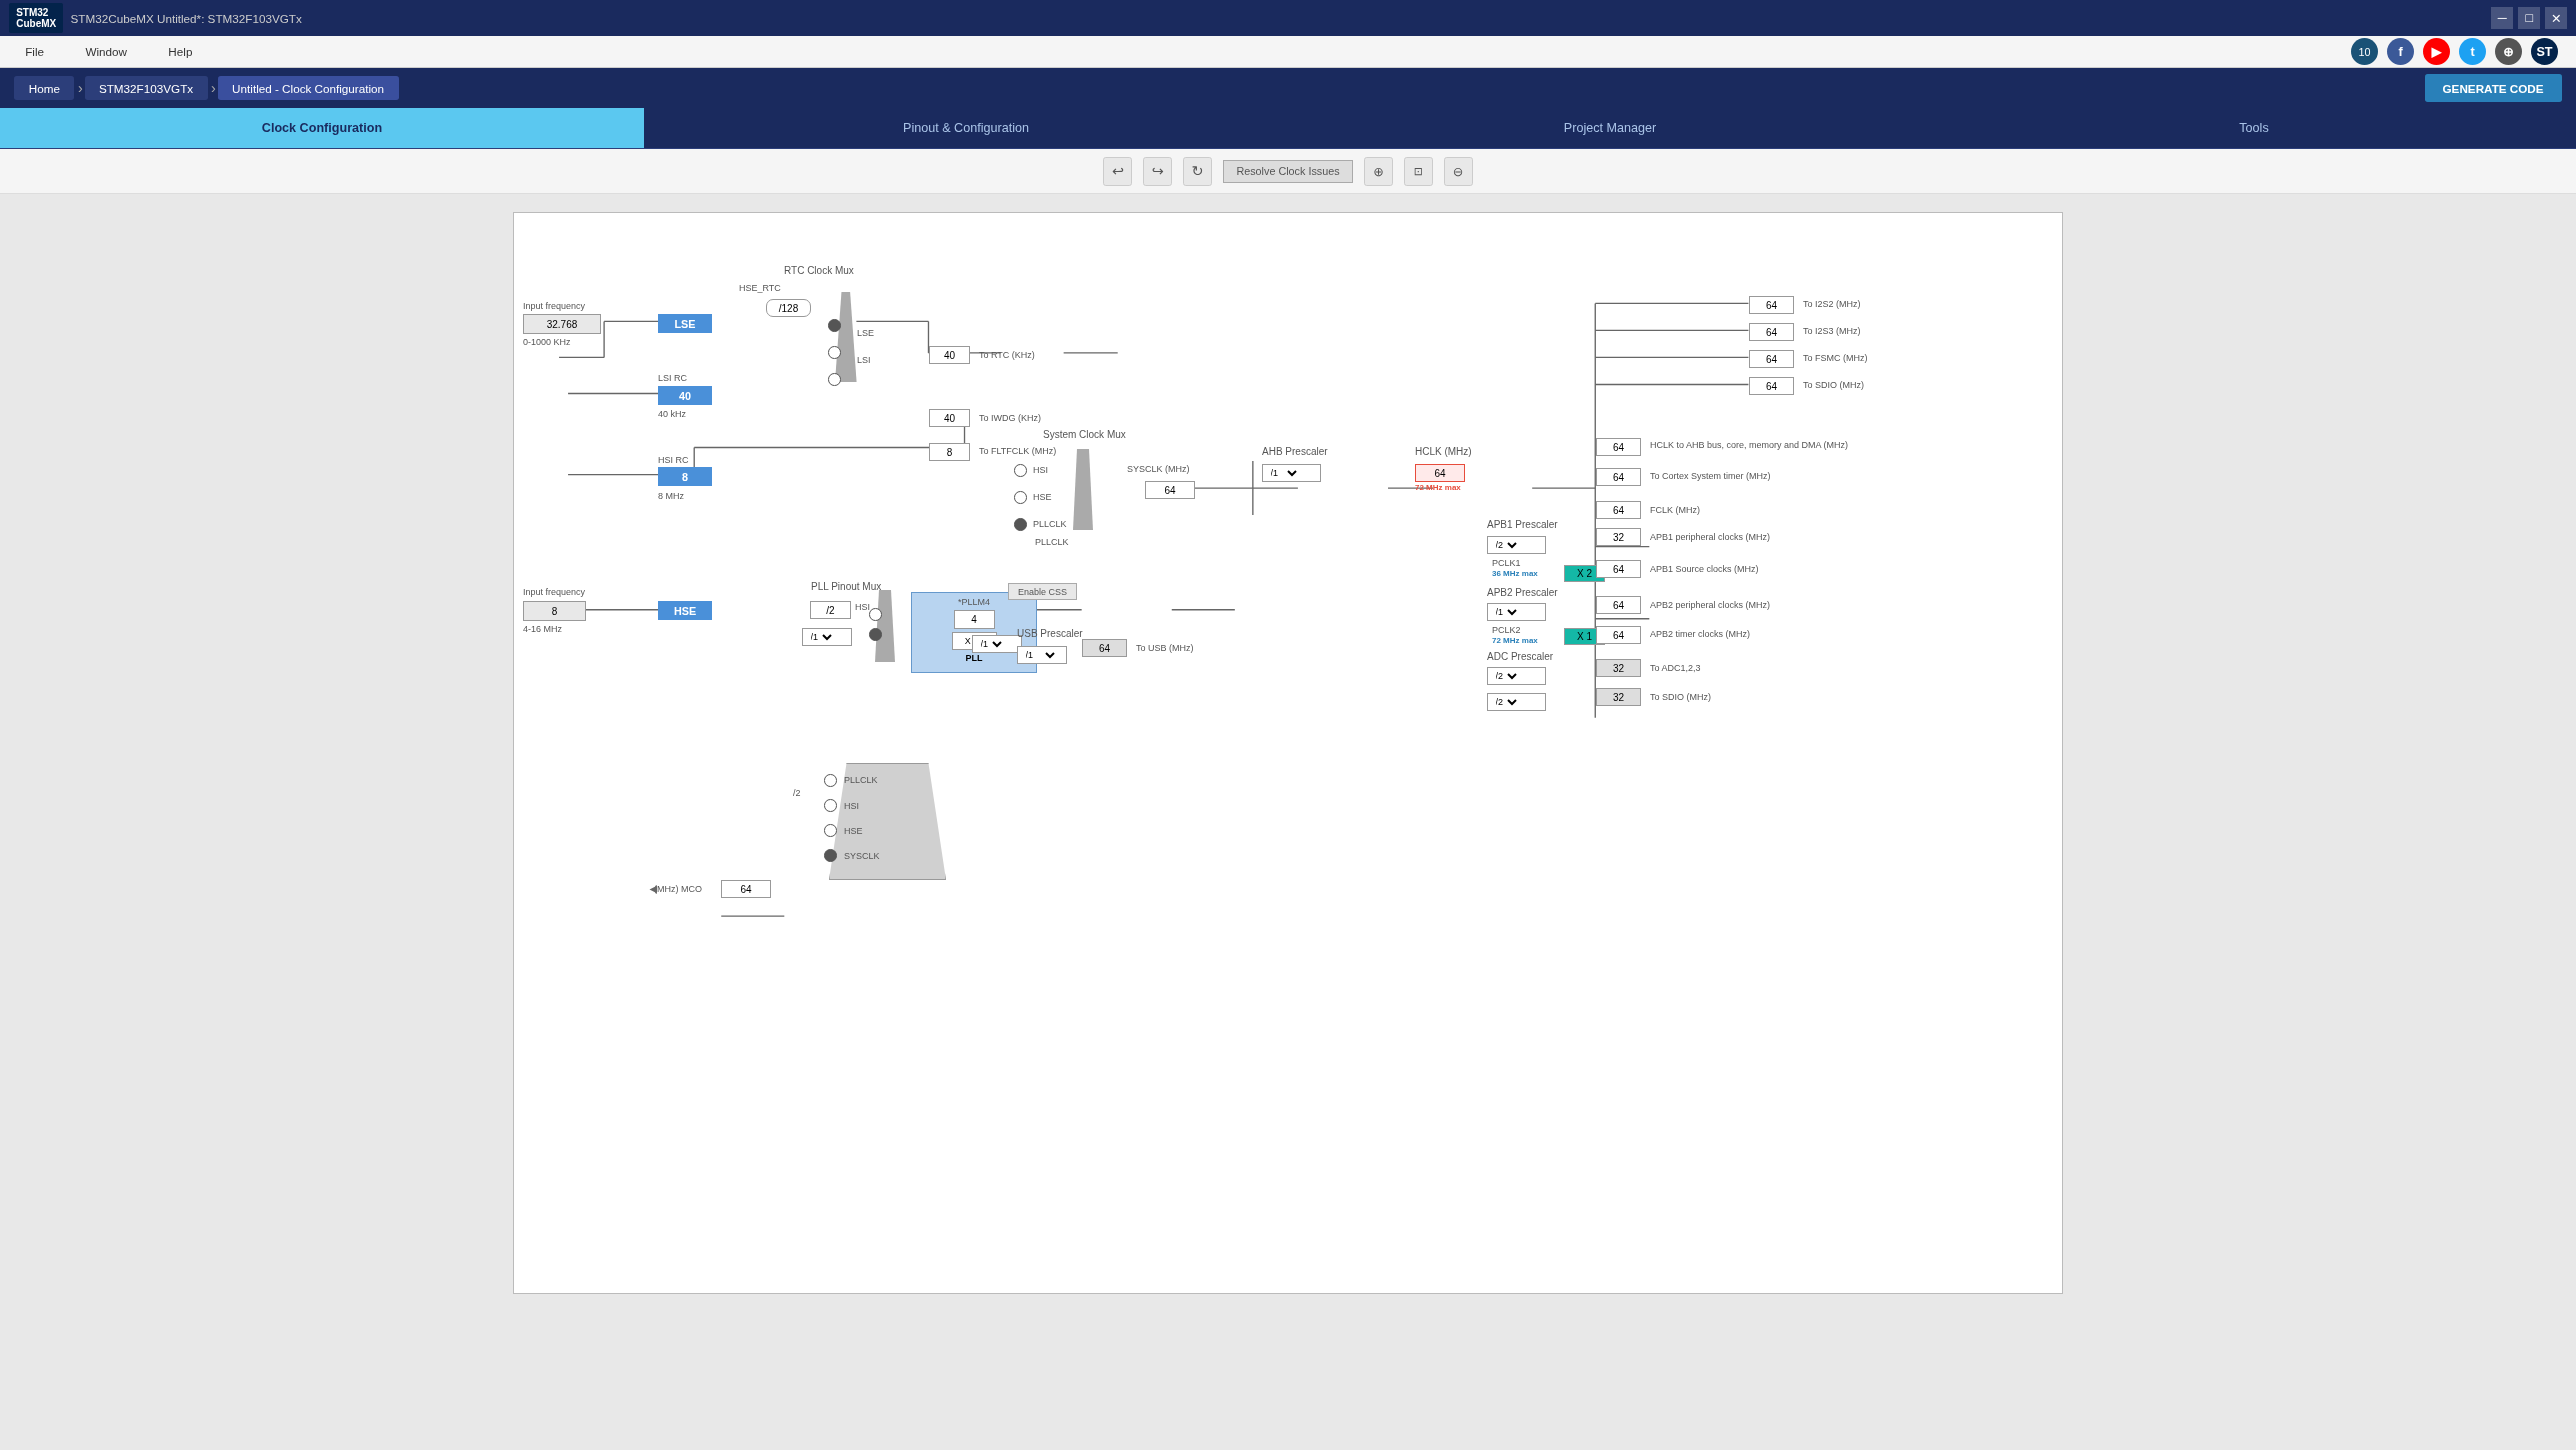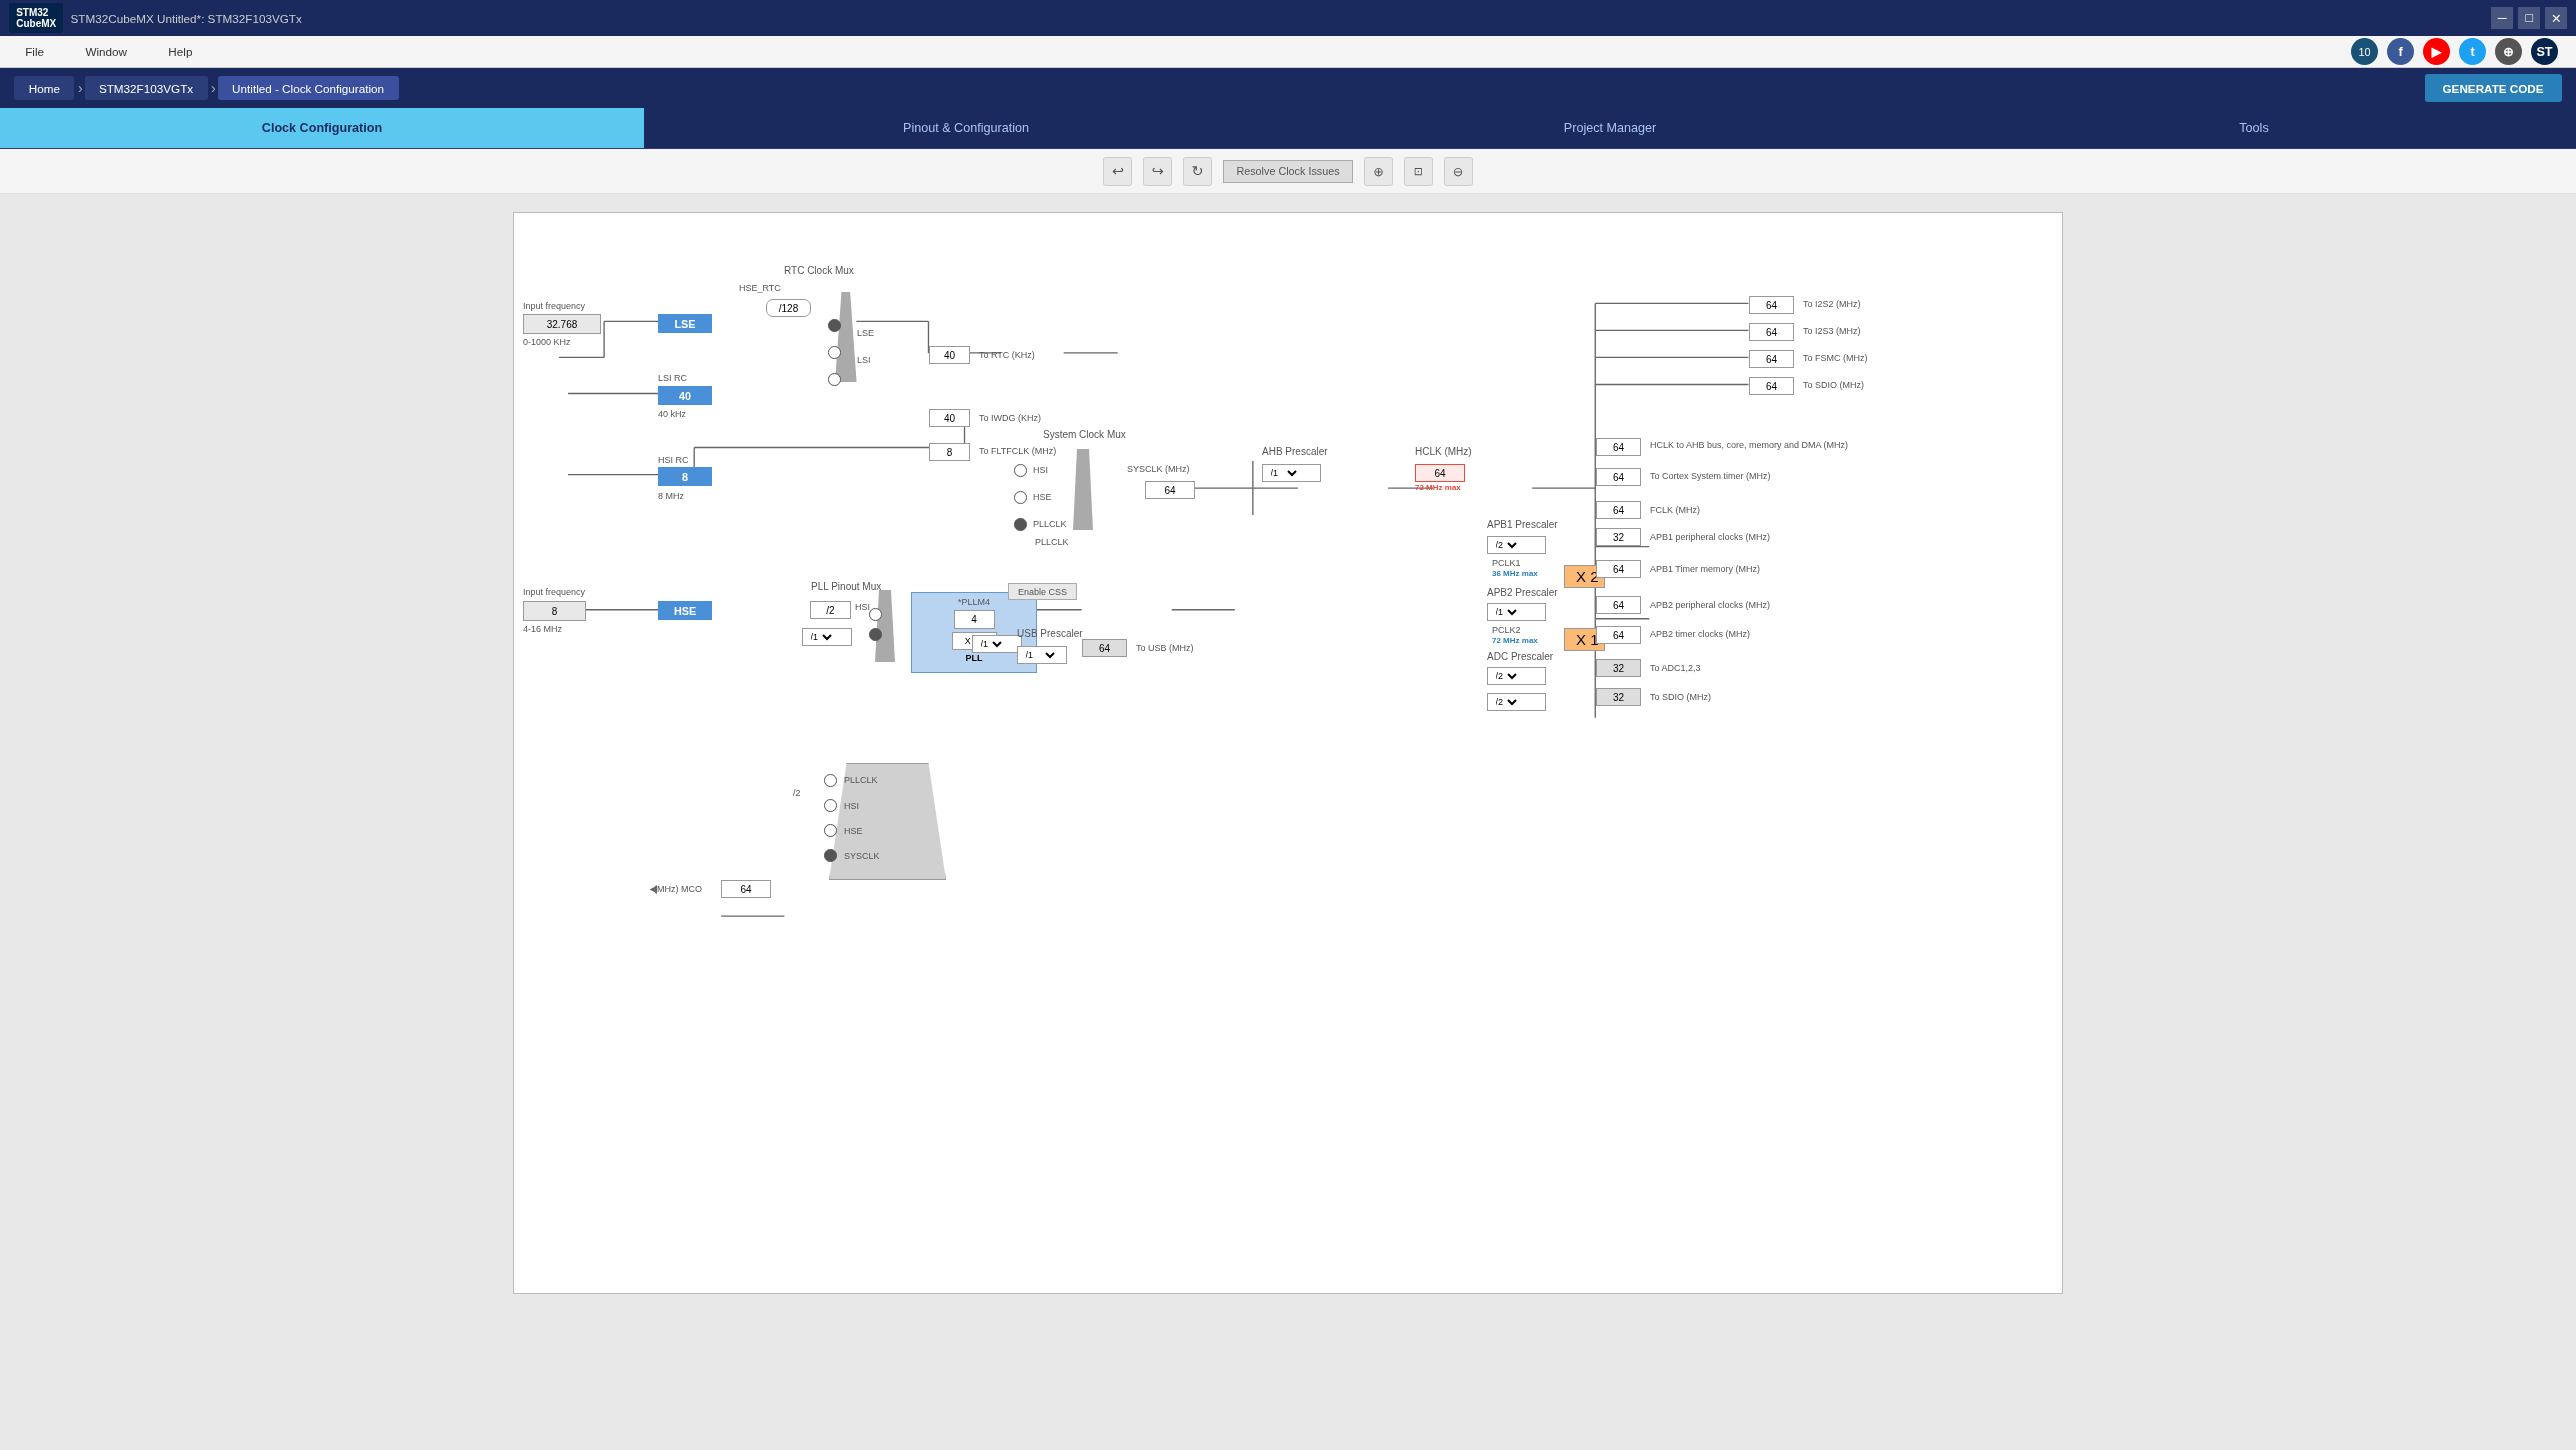--- a/index.html
+++ b/index.html
@@ -238,25 +238,25 @@
       font-weight: bold;
     }
     svg.lines {
       position: absolute;
       top: 0; left: 0;
       width: 100%; height: 100%;
       pointer-events: none;
     }
     .multiplier-box {
       position: absolute;
-      background: #fdba74;
+      background: #14b8a6;
       border: 0.9px solid #999;
       padding: 1.8px 5.4px;
-      font-size: 15px;
-      text-align: right;
+      font-size: 10px;
+      text-align: center;
     }
   </style>
 </head>
 <body>
 
 <div id="title-bar">
   <div class="title-left">
     <div style="background:#03234b;color:white;padding:3.6px 7.2px;font-size:10px;font-weight:bold;border-radius:1.8px;">STM32<br>CubeMX</div>
     <span style="color:#ccc;font-size:11.7px;">STM32CubeMX Untitled*: STM32F103VGTx</span>
   </div>
@@ -442,21 +442,21 @@
     </div>
     <div class="label-text" style="left:978px; top:345px;">PCLK1</div>
     <div class="info-text" style="left:978px; top:356px;">36 MHz max</div>
 
     <div class="value-box" style="left:1082px; top:315px; width:45px;">32</div>
     <div class="label-text" style="left:1136px; top:319px;">APB1 peripheral clocks (MHz)</div>
 
     <div class="multiplier-box" style="left:1050px; top:352px; width:41px;">X 2</div>
 
     <div class="value-box" style="left:1082px; top:347px; width:45px;">64</div>
-    <div class="label-text" style="left:1136px; top:351px;">APB1 Timer memory (MHz)</div>
+    <div class="label-text" style="left:1136px; top:351px;">APB1 Source clocks (MHz)</div>
 
     <div class="value-box" style="left:1082px; top:288px; width:45px;">64</div>
     <div class="label-text" style="left:1136px; top:292px;">FCLK (MHz)</div>
 
     <div class="section-label" style="left:973px; top:374px;">APB2 Prescaler</div>
     <div class="dropdown-box" style="left:973px; top:390px; width:59px;">
       <select><option>/1</option><option>/2</option><option>/4</option></select>
     </div>
     <div class="label-text" style="left:978px; top:412px;">PCLK2</div>
     <div class="info-text" style="left:978px; top:423px;">72 MHz max</div>

